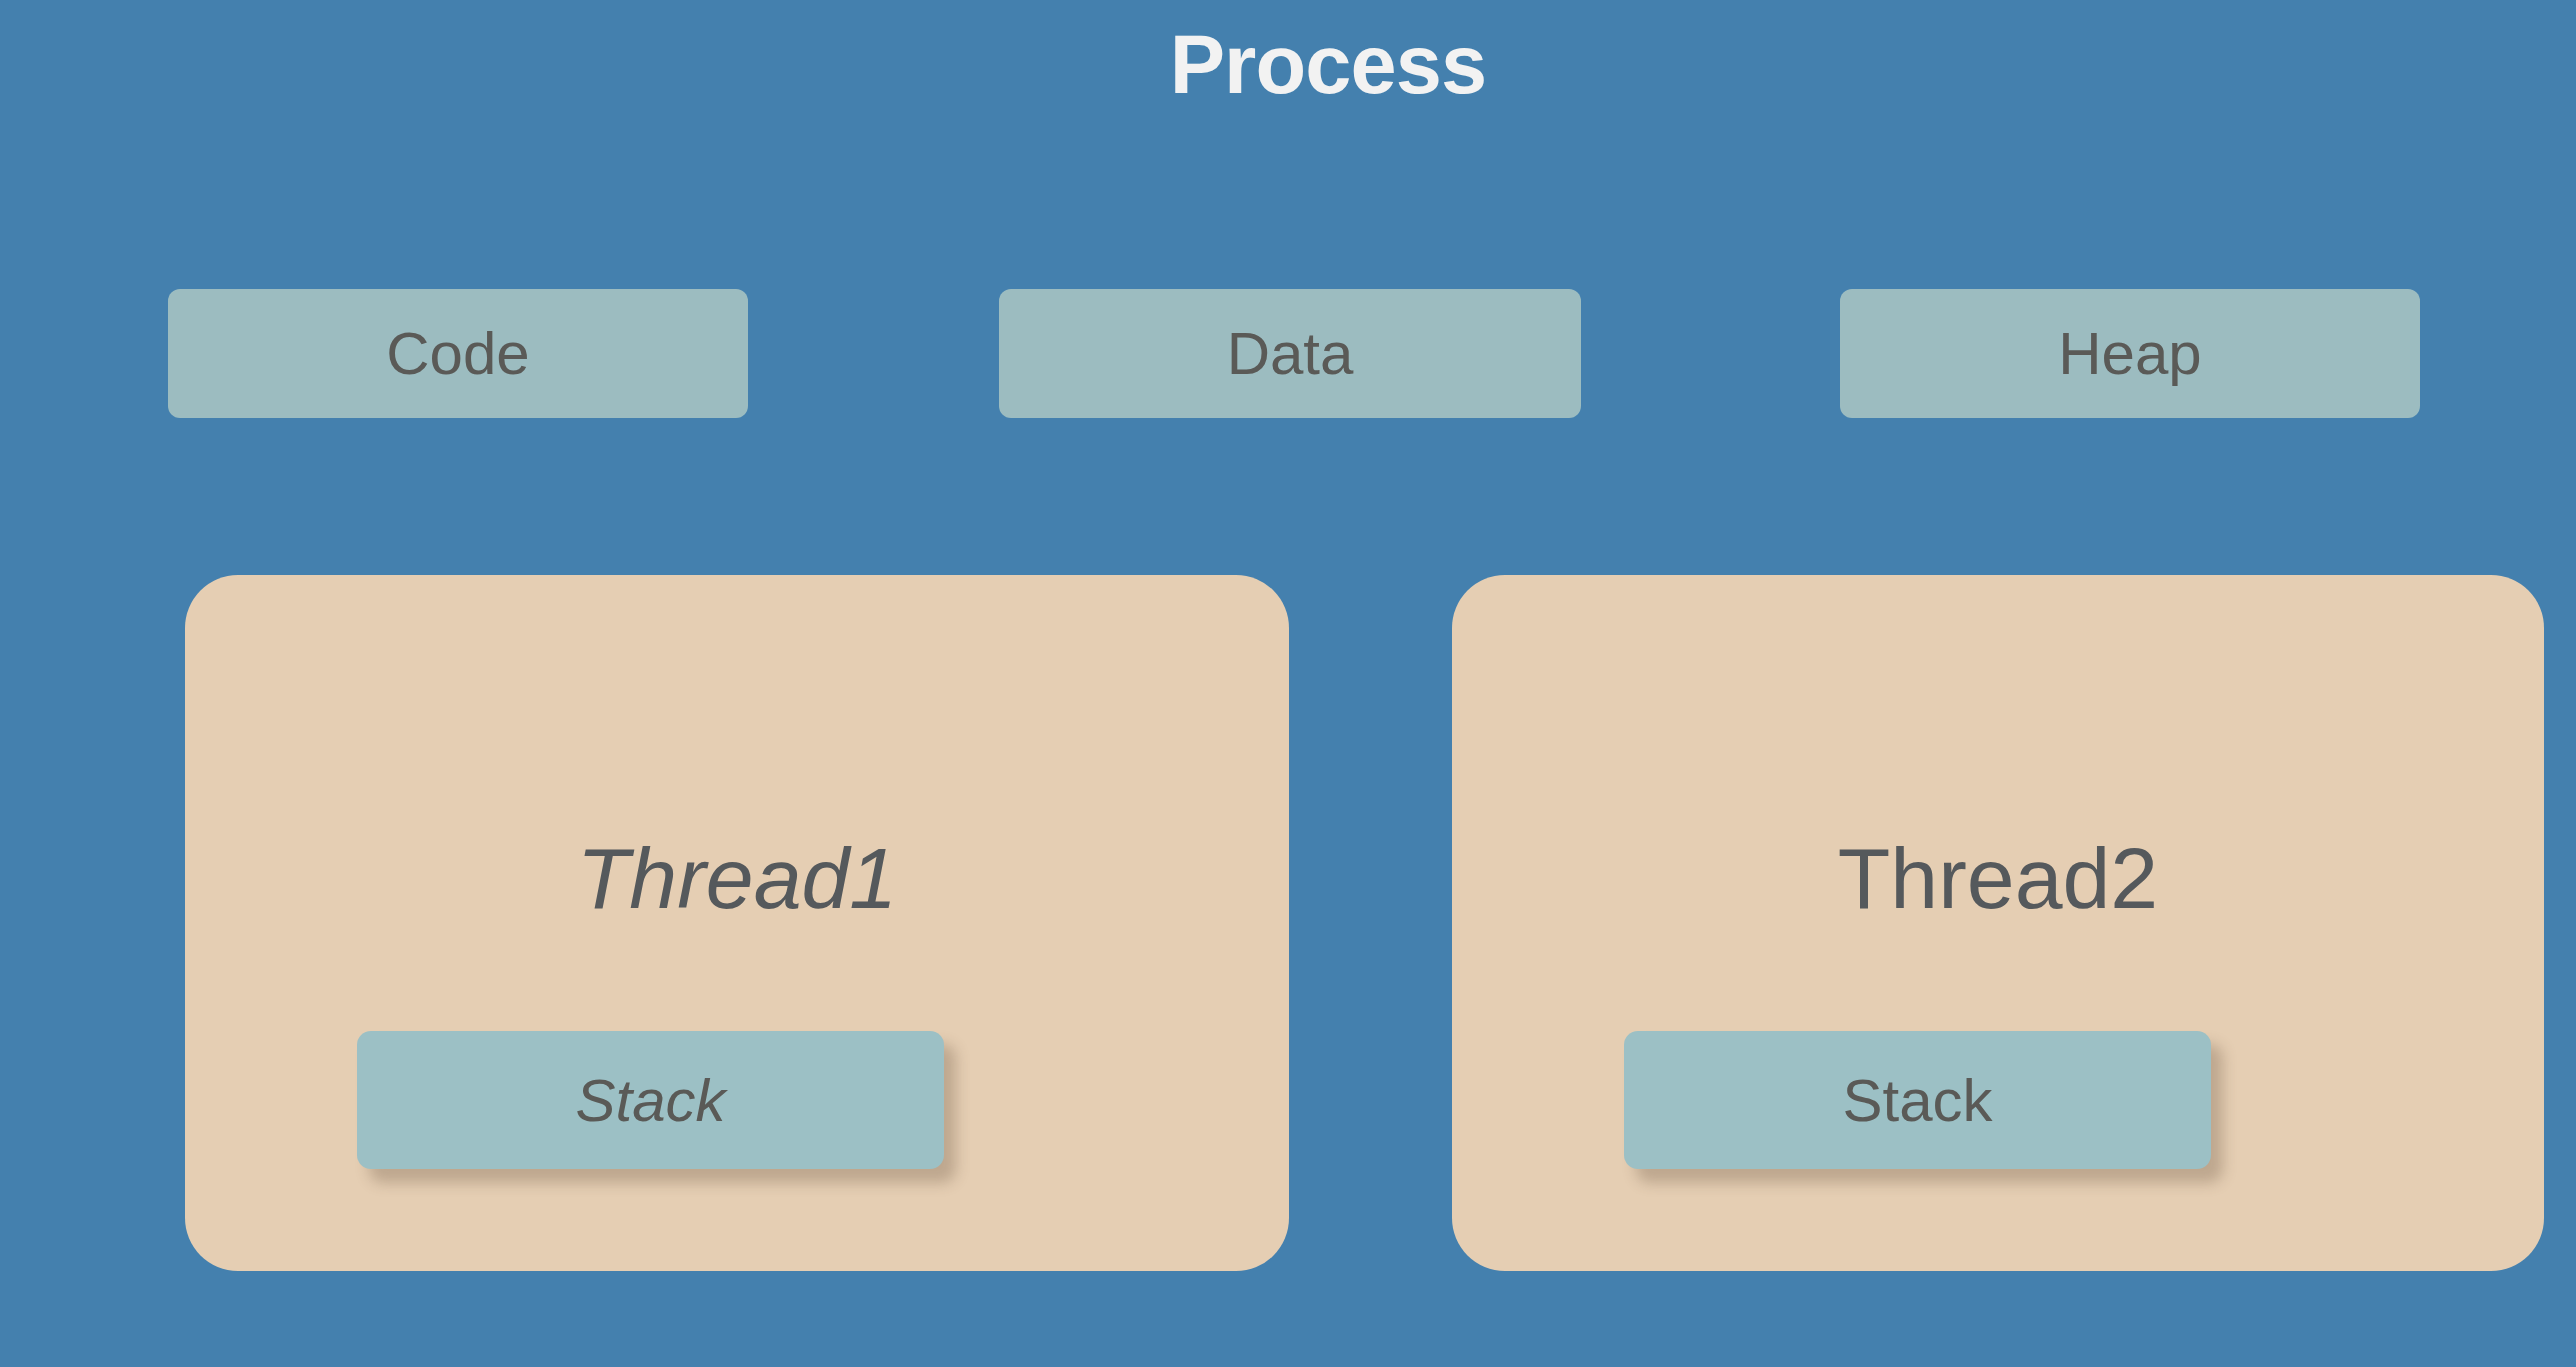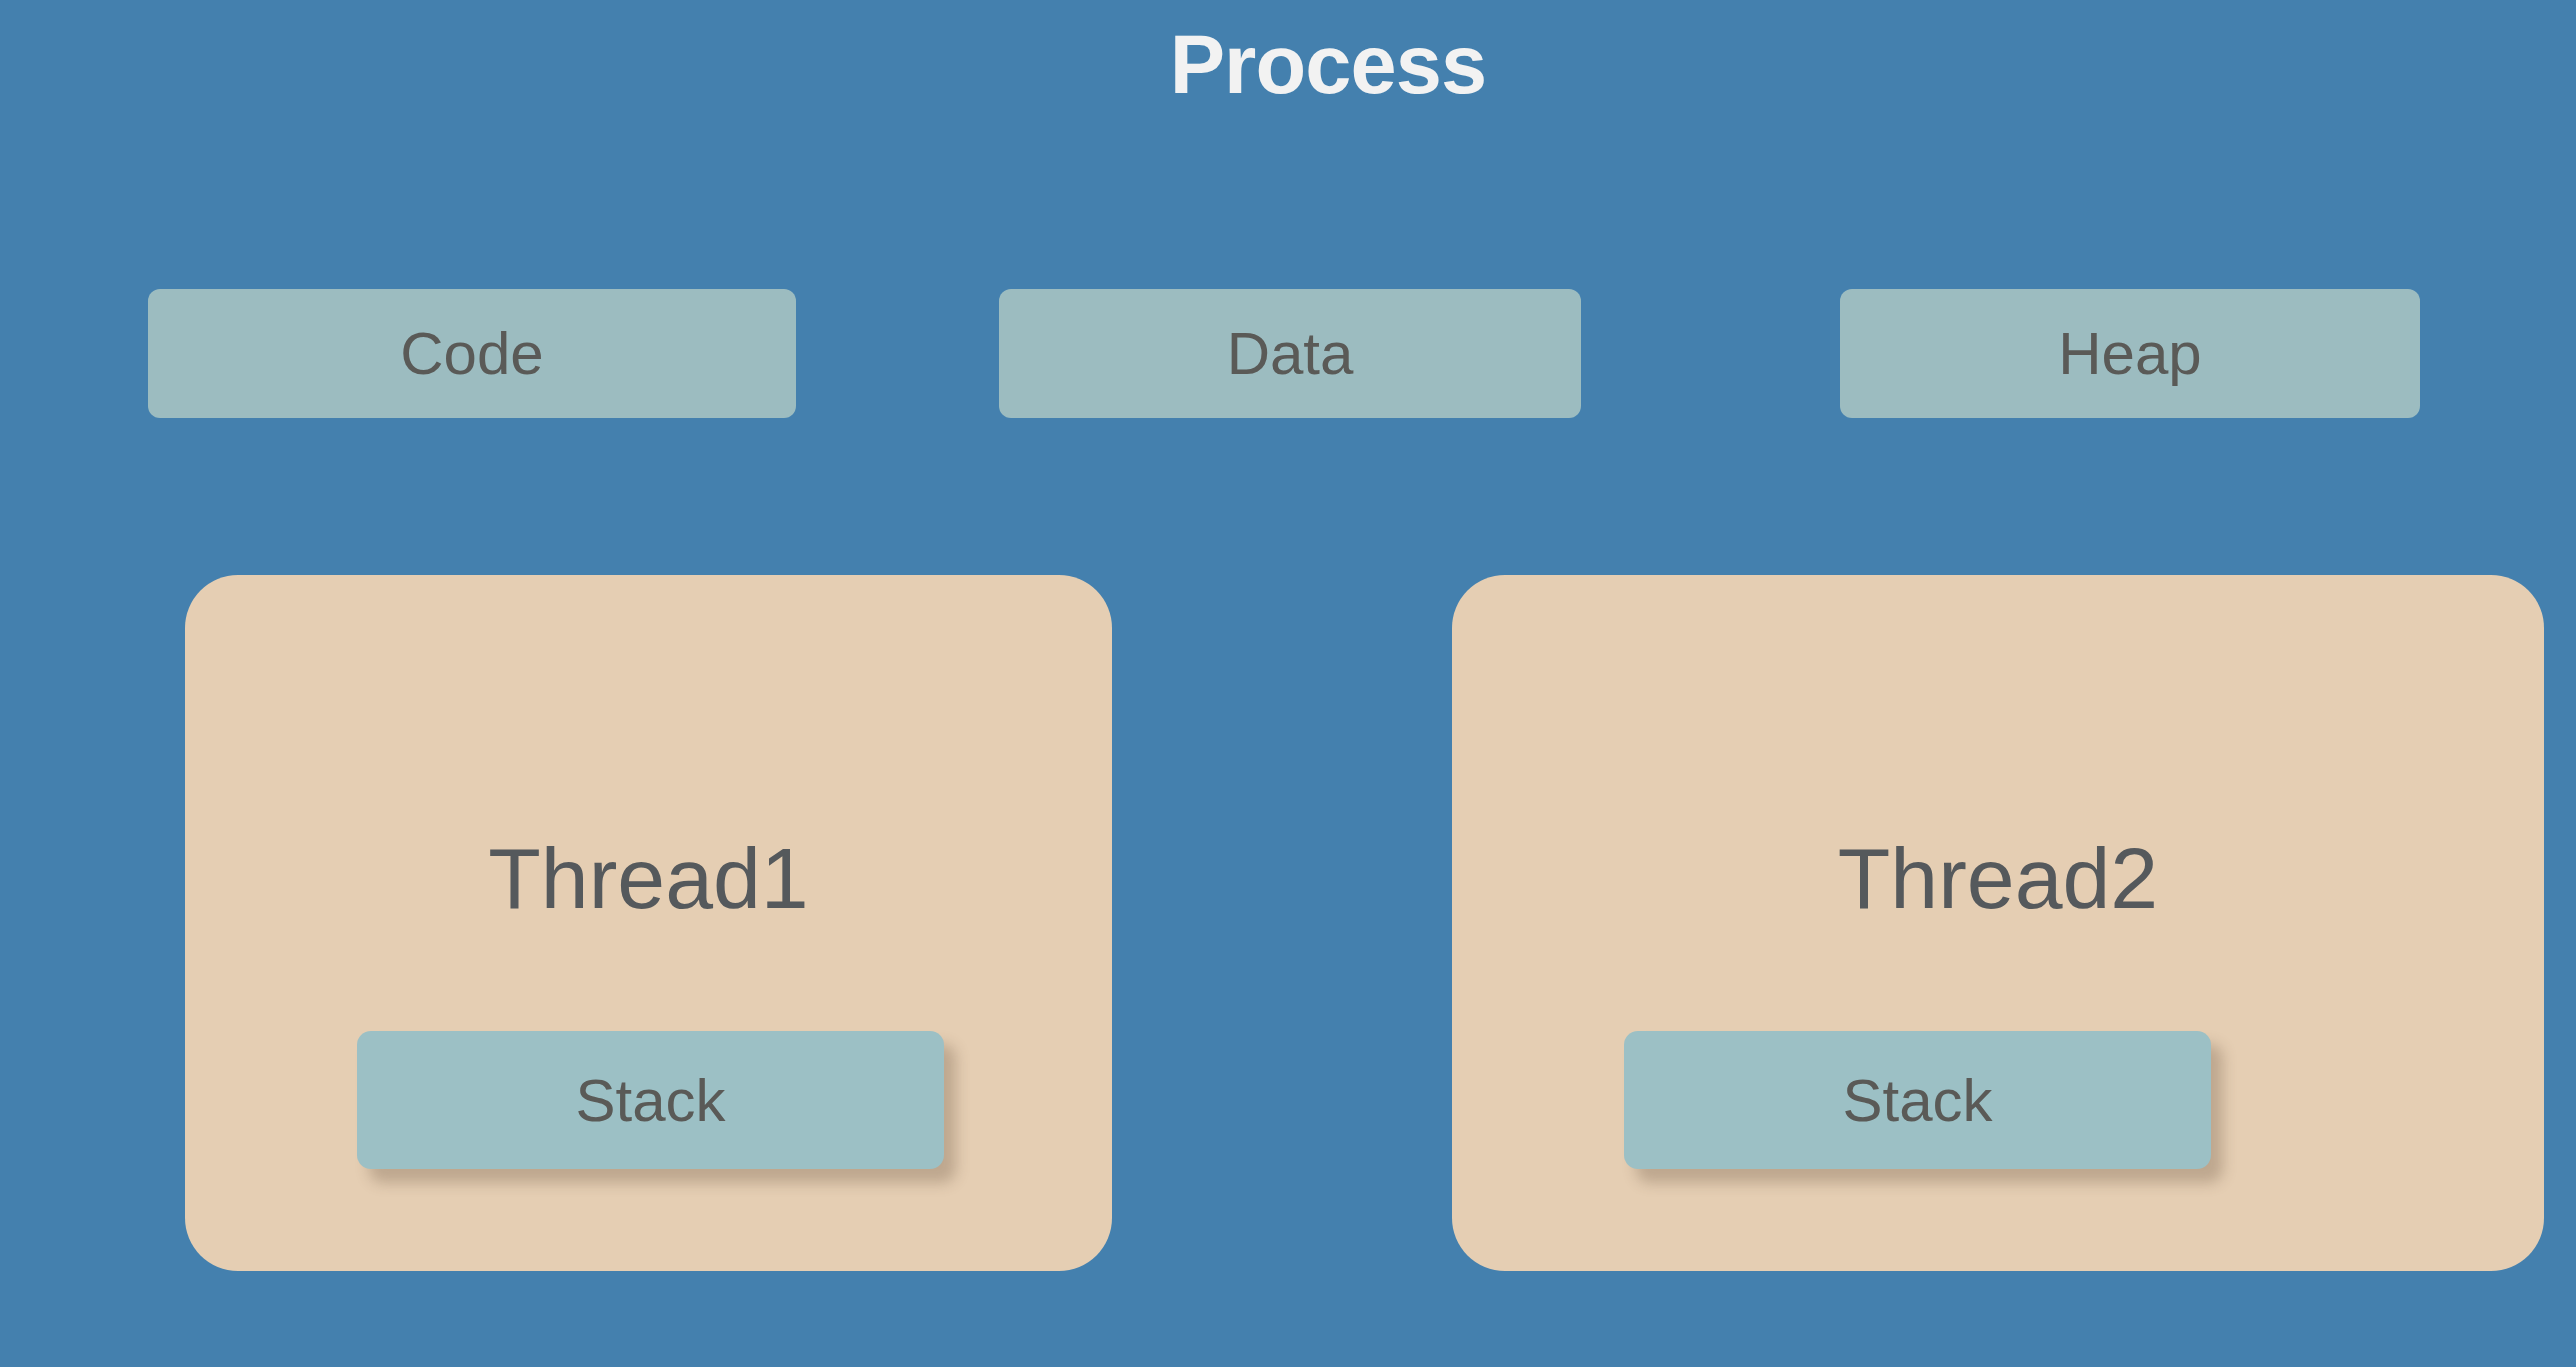--- a/index.html
+++ b/index.html
@@ -46,33 +46,33 @@
     background: #9cbcc0;
     border-radius: 12px;
     display: flex;
     align-items: center;
     justify-content: center;
     color: #5a5a57;
     font-size: 60px;
     font-weight: normal;
     font-family: "Liberation Sans", sans-serif;
   }
-  .segment.code { left: 148px;  width: 648px; }
+  .segment.code { left: 168px;  width: 580px; }
   .segment.data { left: 999px; width: 582px; }
   .segment.heap { left: 1840px; width: 580px; }
 
   
   .thread {
     position: absolute;
     top: 575px;
     height: 696px;
     background: #e5ceb3;
     border-radius: 53px;
   }
-  .thread.t1 { left: 185px;  width: 927px; }
+  .thread.t1 { left: 185px;  width: 1104px; font-style: italic; }
   .thread.t2 { left: 1452px; width: 1092px; }
 
   .thread-label {
     position: absolute;
     left: 0;
     top: 258px;
     width: 100%;
     text-align: center;
     color: #55595c;
     font-size: 86px;

